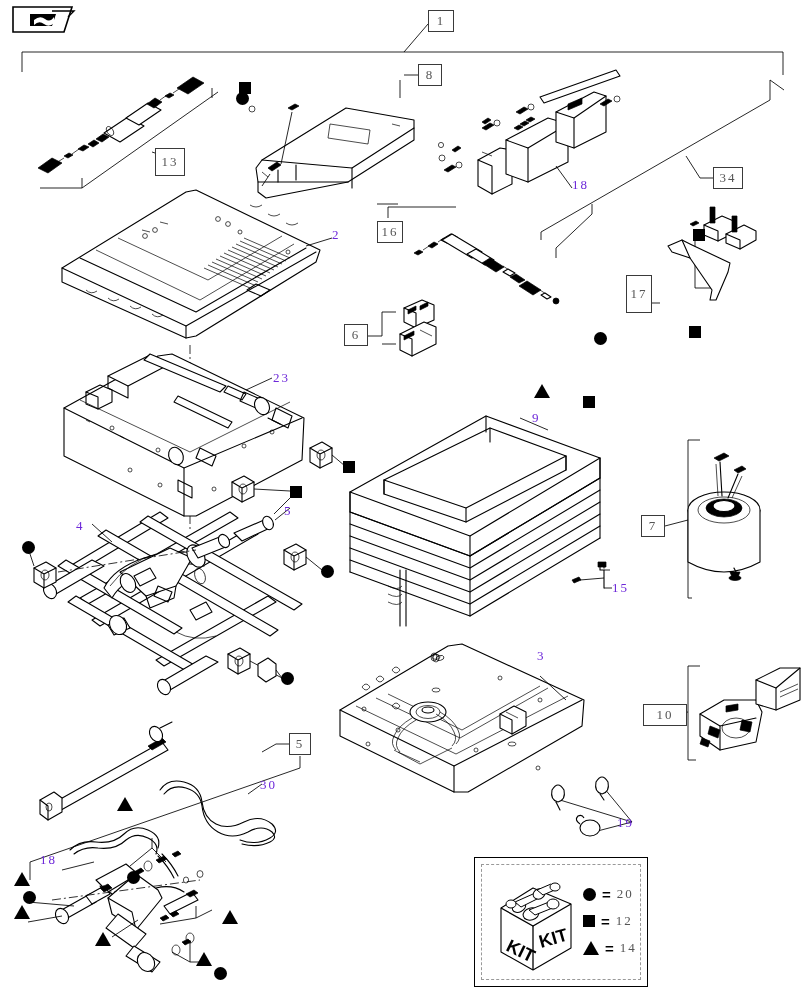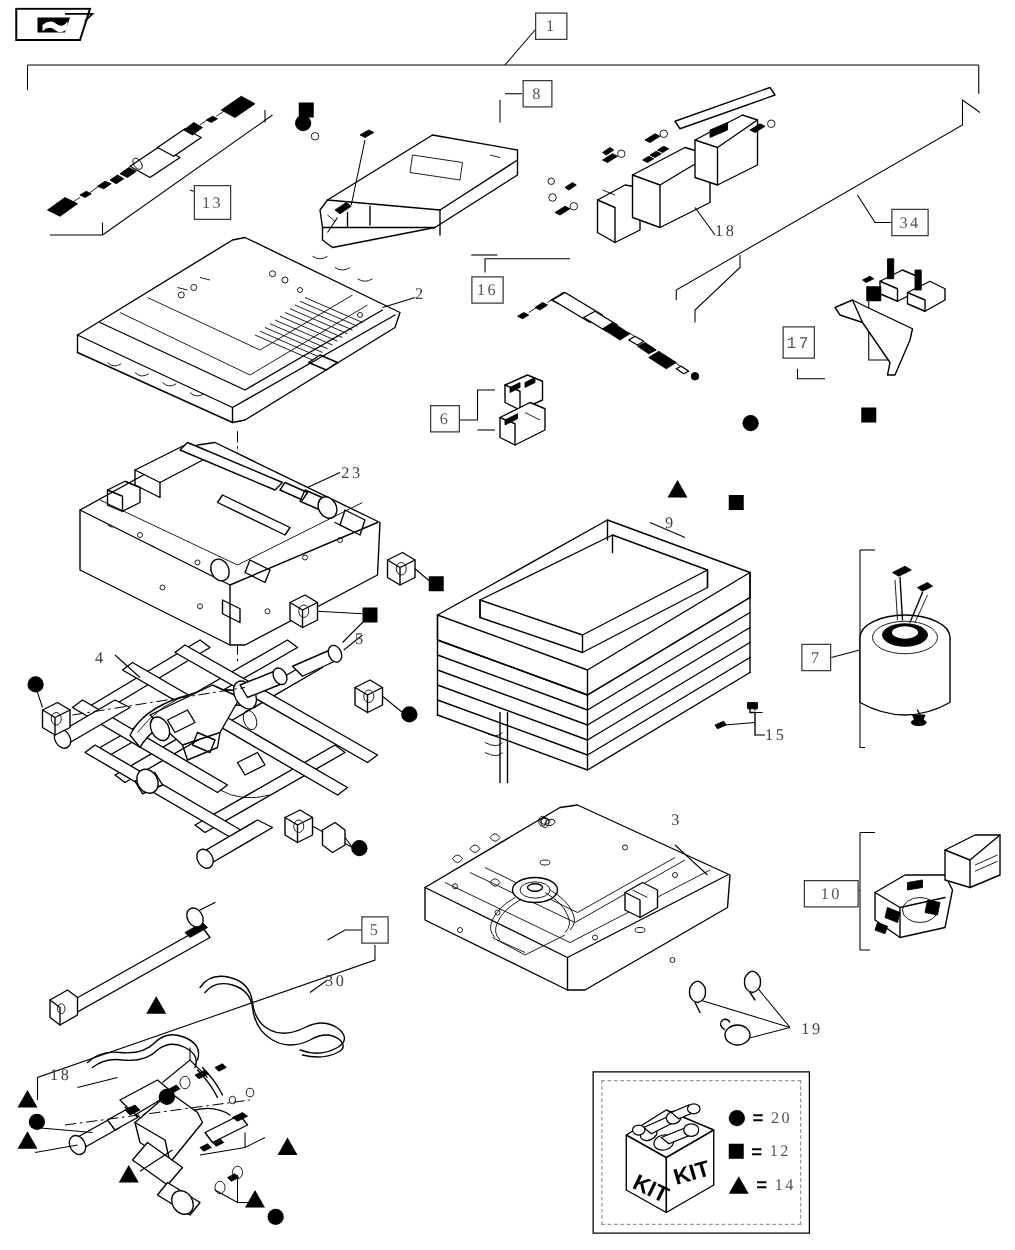--- a/index.html
+++ b/index.html
@@ -8,21 +8,21 @@
   #stage{position:absolute;left:0;top:0;width:812px;height:1000px;}
   svg.layer{position:absolute;left:0;top:0;width:812px;height:1000px;overflow:visible;}
 
   
   .callout{position:absolute;border:1.4px solid #3a3a3a;background:#fff;
            display:flex;align-items:center;justify-content:center;
            font-family:"Liberation Serif",serif;font-size:13px;color:#555;
            letter-spacing:2px;box-sizing:border-box;}
   
   .leadnum{position:absolute;font-family:"Liberation Serif",serif;
-           font-size:13px;color:#404040;letter-spacing:2px;white-space:nowrap;}
+           font-size:13px;color:#6d28d9;letter-spacing:2px;white-space:nowrap;}
 
   
   .sym{position:absolute;}
   .sym.circle{width:13px;height:13px;border-radius:50%;background:#000;}
   .sym.square{width:12px;height:12px;background:#000;}
   .sym.tri{width:0;height:0;border-left:8px solid transparent;
            border-right:8px solid transparent;border-bottom:14px solid #000;}
 
   
   #kitpanel{position:absolute;left:474px;top:857px;width:174px;height:130px;
@@ -516,35 +516,35 @@
     <path class="ld" d="M28,922 L62,916"></path>
     <path class="ld" d="M112,937 L138,920"></path>
 
   </svg>
 
   <div class="callout" style="left:428px;top:10px;width:26px;height:22px;">1</div>
   <div class="callout" style="left:418px;top:64px;width:24px;height:22px;">8</div>
   <div class="callout" style="left:155px;top:148px;width:30px;height:28px;">13</div>
   <div class="callout" style="left:713px;top:167px;width:30px;height:22px;">34</div>
   <div class="callout" style="left:377px;top:193px;width:26px;height:22px;margin-top:28px;">16</div>
-  <div class="callout" style="left:626px;top:261px;width:26px;height:26px;font-family:Liberation Mono, monospace;">17</div>
+  <div class="callout" style="left:626px;top:275px;width:26px;height:38px;">17</div>
   <div class="callout" style="left:344px;top:324px;width:24px;height:22px;">6</div>
   <div class="callout" style="left:641px;top:515px;width:24px;height:22px;">7</div>
   <div class="callout" style="left:643px;top:704px;width:44px;height:22px;">10</div>
   <div class="callout" style="left:289px;top:733px;width:22px;height:22px;">5</div>
 
   <div class="leadnum" style="left:332px;top:227px;">2</div>
   <div class="leadnum" style="left:572px;top:177px;">18</div>
   <div class="leadnum" style="left:273px;top:370px;">23</div>
   <div class="leadnum" style="left:76px;top:518px;">4</div>
   <div class="leadnum" style="left:284px;top:503px;">5</div>
   <div class="leadnum" style="left:532px;top:410px;">9</div>
   <div class="leadnum" style="left:612px;top:580px;">15</div>
   <div class="leadnum" style="left:537px;top:648px;">3</div>
-  <div class="leadnum" style="left:641px;top:815px;">19</div>
+  <div class="leadnum" style="left:617px;top:815px;">19</div>
   <div class="leadnum" style="left:260px;top:777px;">30</div>
   <div class="leadnum" style="left:40px;top:852px;">18</div>
 
   <div class="sym circle" style="left:236px;top:92px;"></div>
   <div class="sym circle" style="left:22px;top:541px;"></div>
   <div class="sym circle" style="left:321px;top:565px;"></div>
   <div class="sym circle" style="left:281px;top:672px;"></div>
   <div class="sym circle" style="left:127px;top:871px;"></div>
   <div class="sym circle" style="left:23px;top:891px;"></div>
   <div class="sym circle" style="left:214px;top:967px;"></div>

